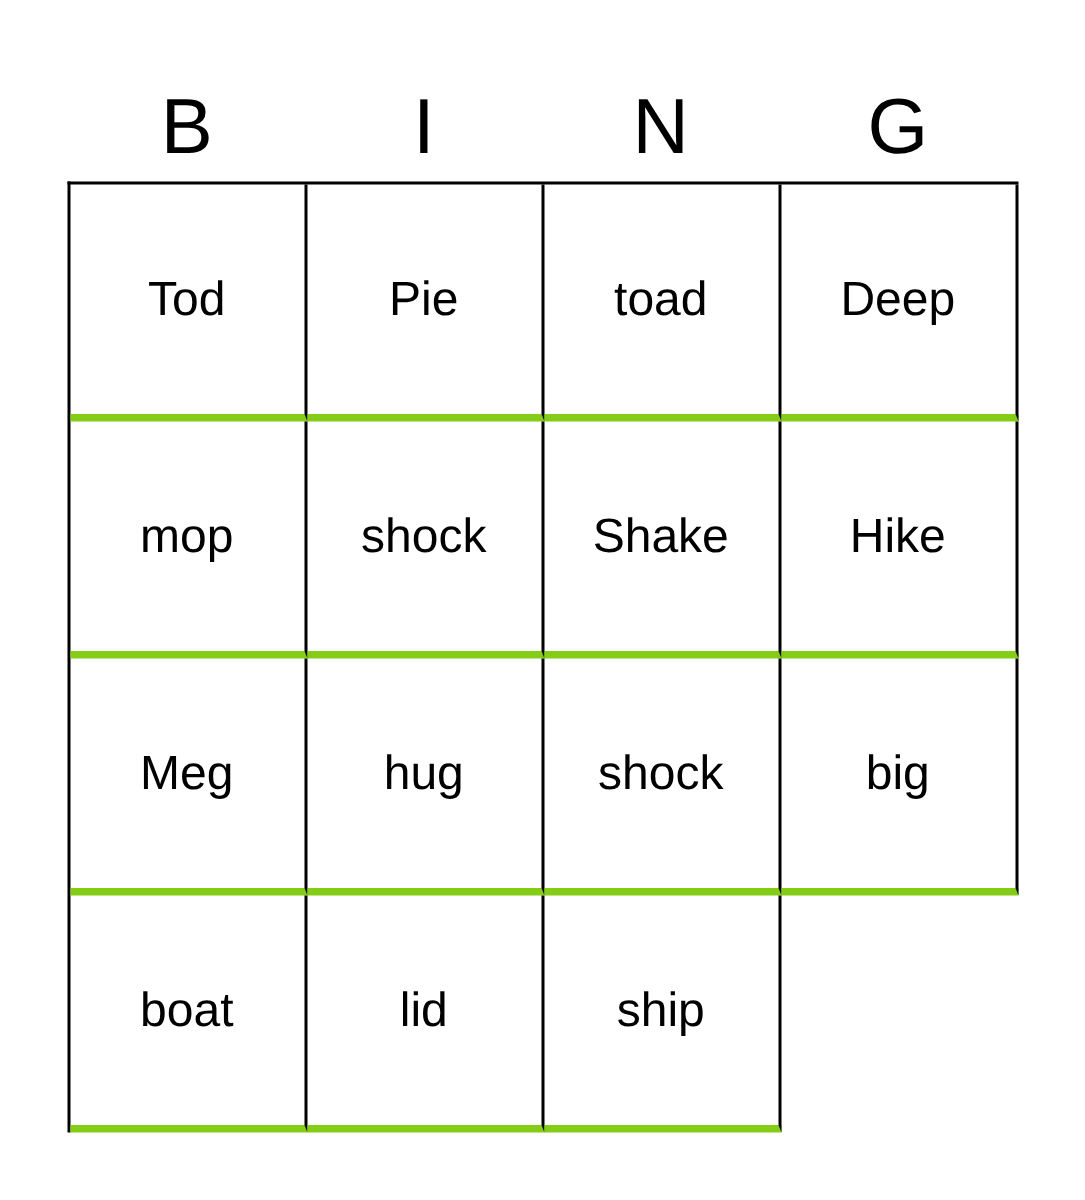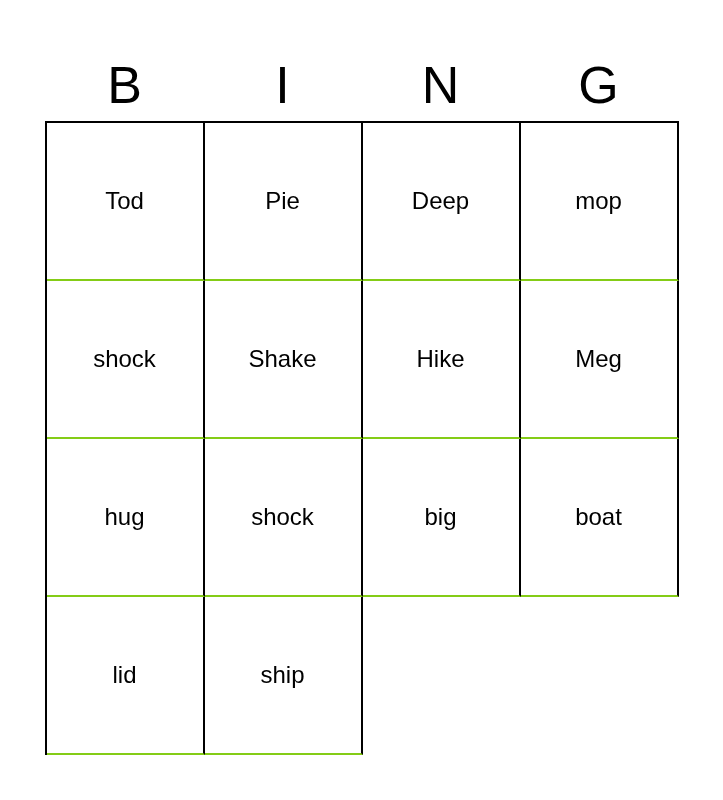--- a/index.html
+++ b/index.html
@@ -41,43 +41,44 @@
     .bingo-grid {
       display: grid;
       grid-template-columns: repeat(4, 158px);
       grid-template-rows: repeat(4, 158px);
       border-left: 2px solid #000;
       border-top: 2px solid #000;
     }
 
     .bingo-cell {
       border-right: 2px solid #000;
-      border-bottom: 2px solid #84cc16;
+      border-bottom: 5px solid #84cc16;
       display: flex;
       justify-content: center;
       align-items: center;
-      font-size: 24px;
+      font-size: 32px;
       color: #000;
       font-weight: normal;
     }
   </style>
 </head>
 <body>
 
 <div class="bingo-container">
   <div class="bingo-header">
     <div class="header-cell">B</div>
     <div class="header-cell">I</div>
     <div class="header-cell">N</div>
     <div class="header-cell">G</div>
   </div>
   <div class="bingo-grid">
 
     <div class="bingo-cell">Tod</div>
     <div class="bingo-cell">Pie</div>
+    <div class="bingo-cell">toad</div>
     <div class="bingo-cell">Deep</div>
 
     <div class="bingo-cell">mop</div>
     <div class="bingo-cell">shock</div>
     <div class="bingo-cell">Shake</div>
     <div class="bingo-cell">Hike</div>
 
     <div class="bingo-cell">Meg</div>
     <div class="bingo-cell">hug</div>
     <div class="bingo-cell">shock</div>

